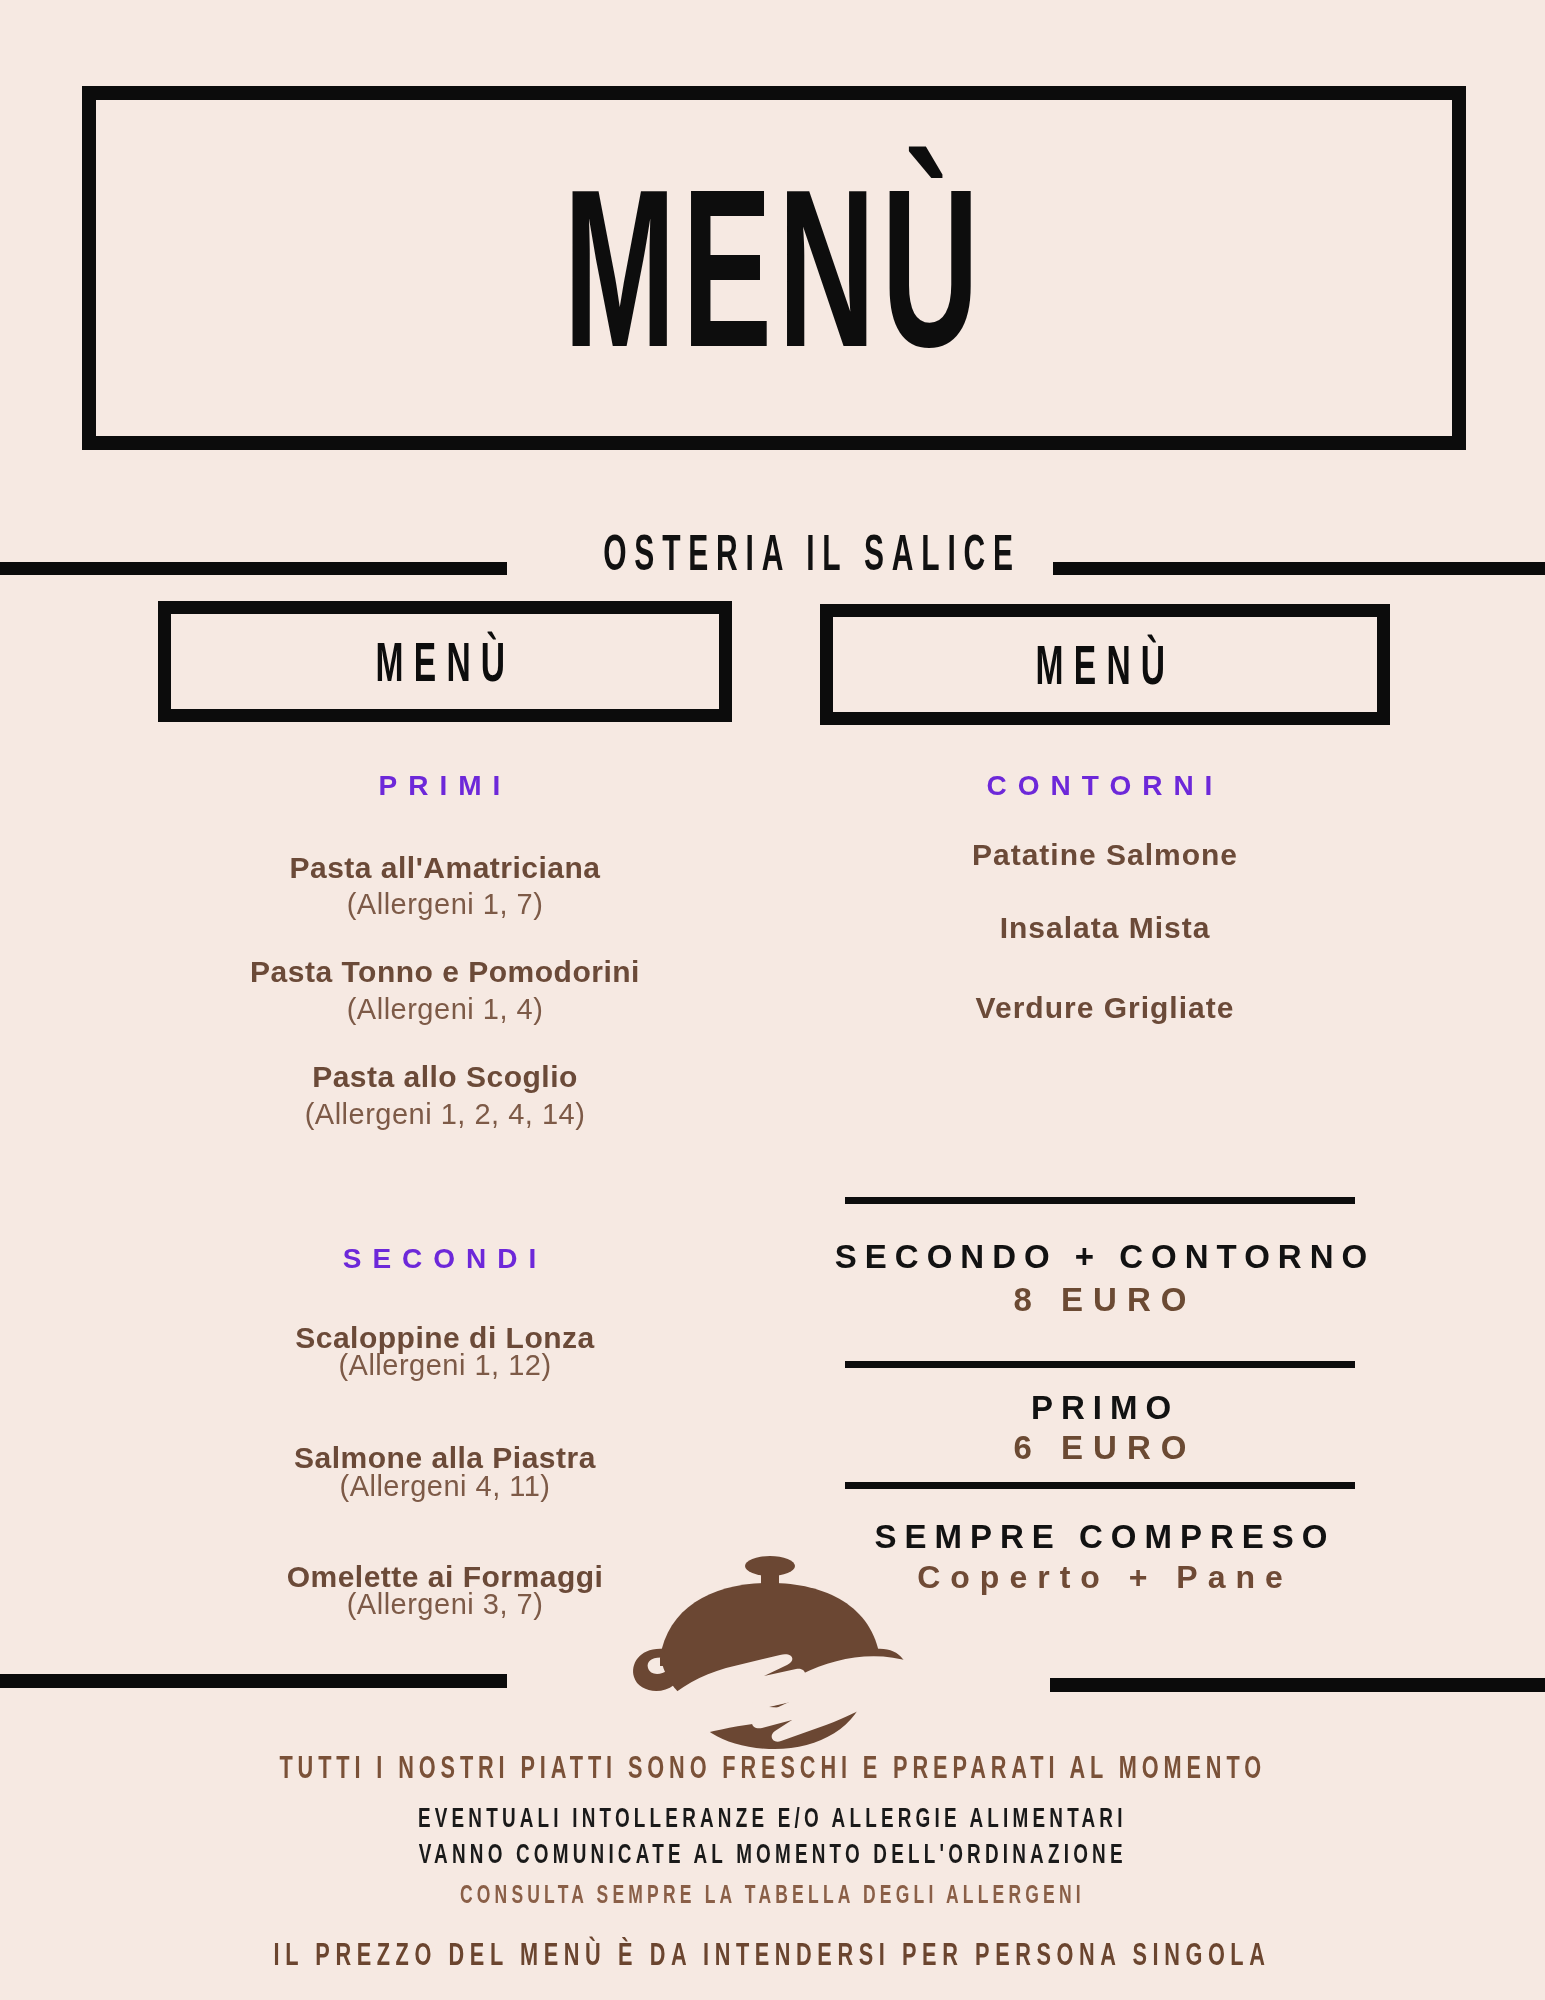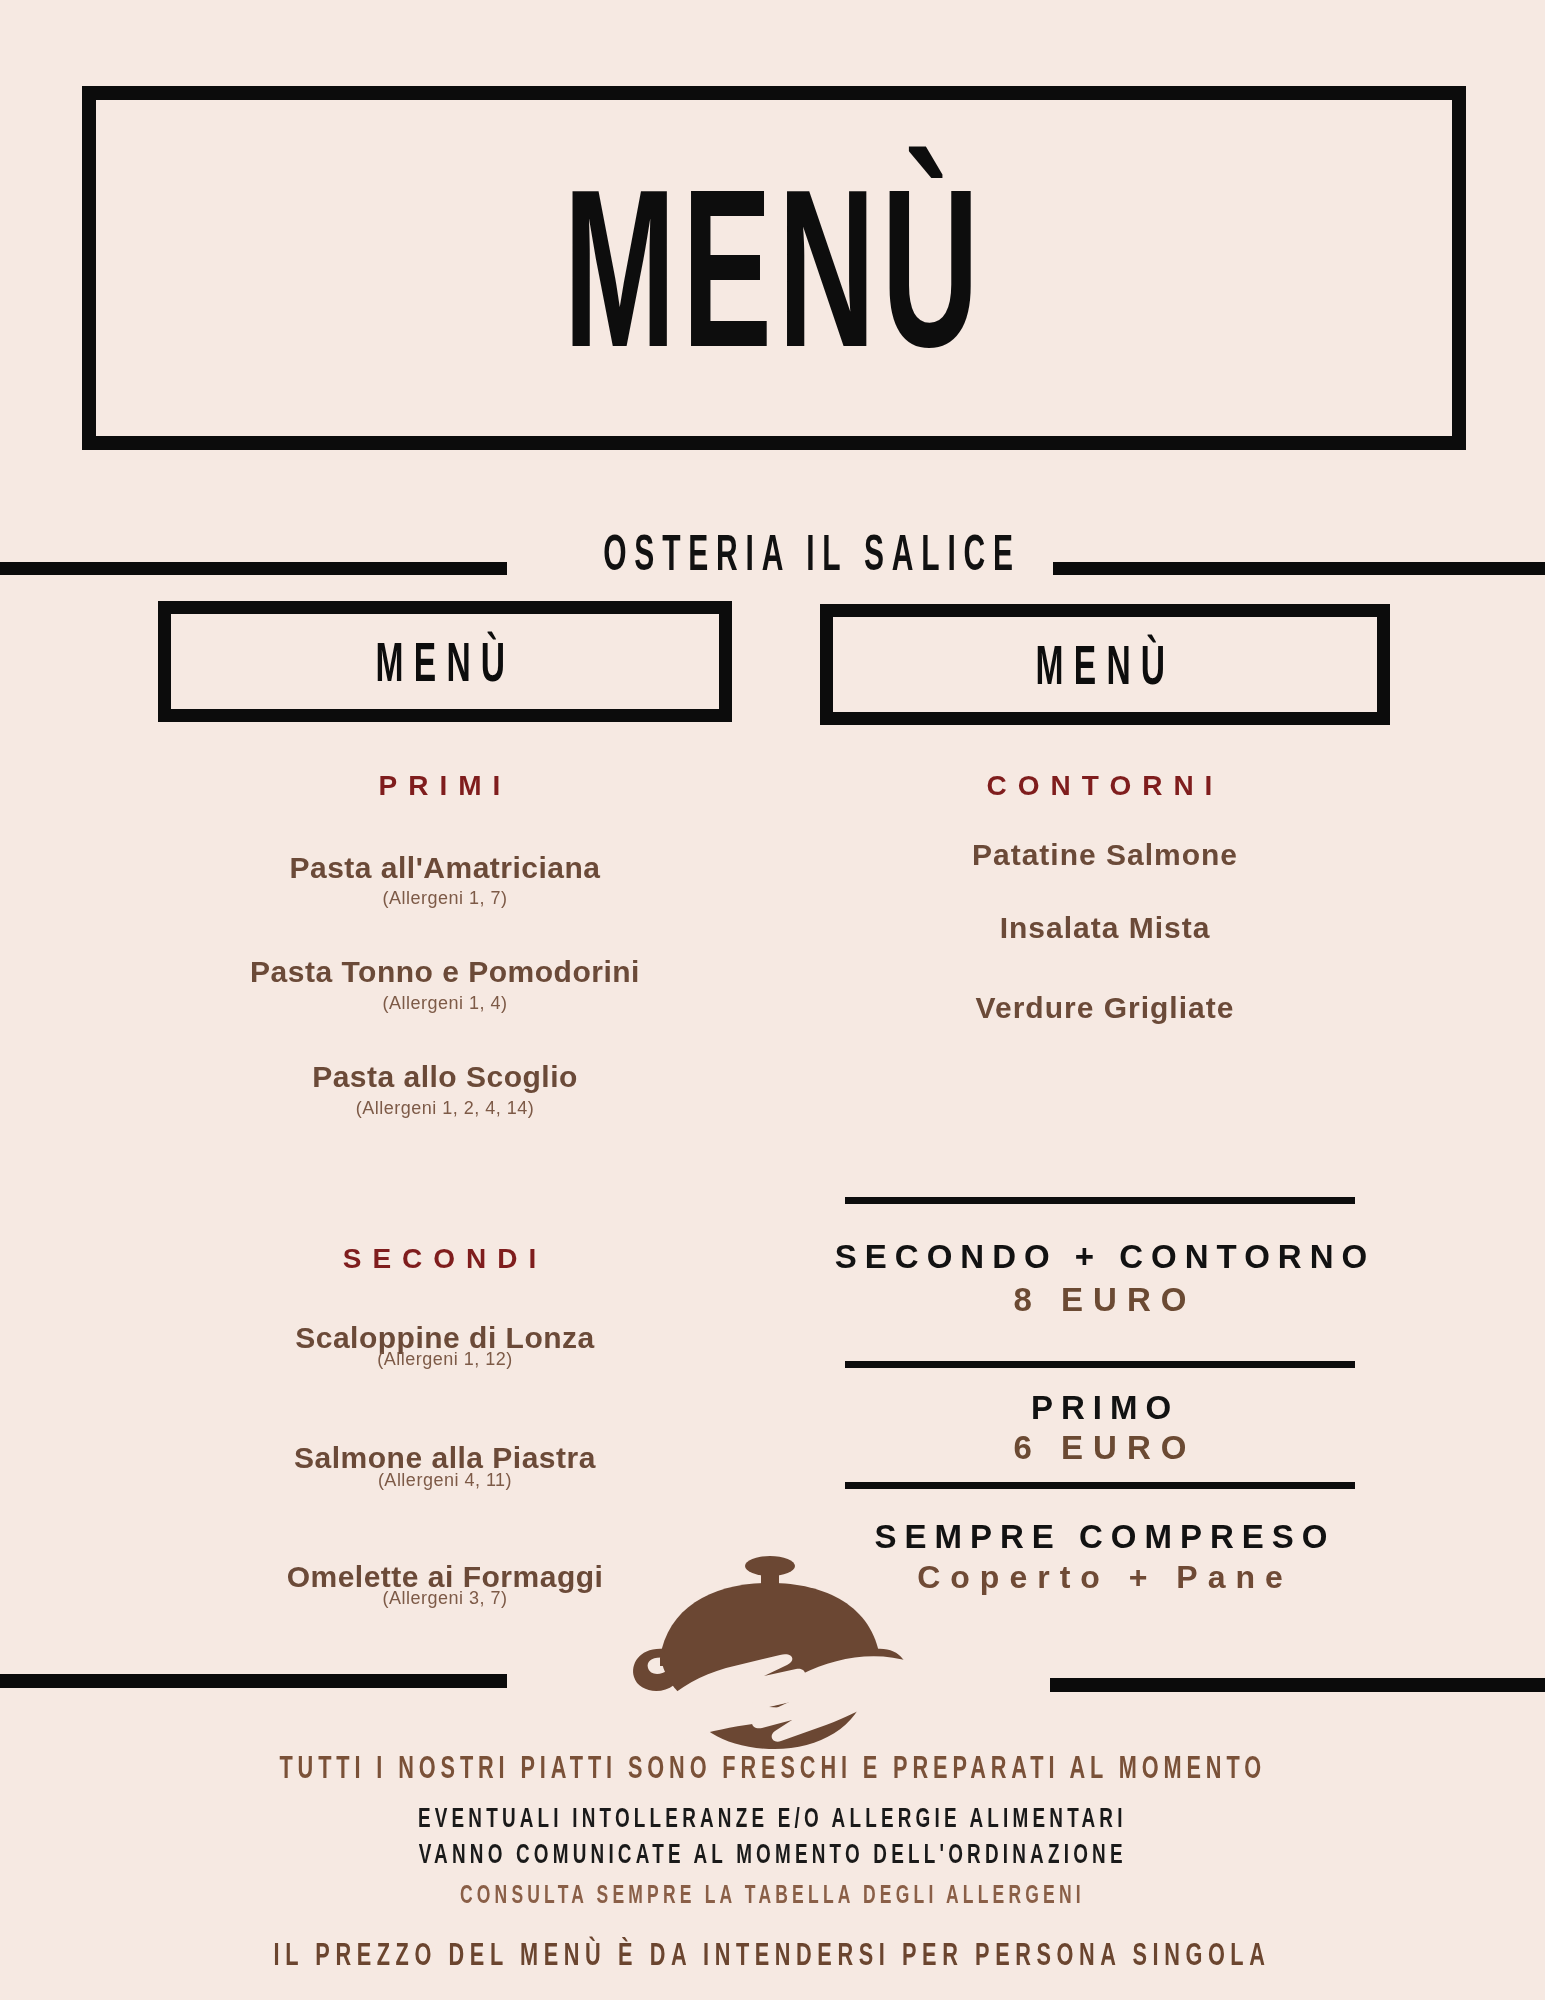--- a/index.html
+++ b/index.html
@@ -40,23 +40,23 @@
     display:flex;align-items:center;justify-content:center;
   }
   .menu-box .t{font-size:56px;letter-spacing:17px;line-height:1;color:#0d0d0d;}
   .menu-box-left{left:158px;top:601px;width:548px;height:95px;}
   .menu-box-right{left:820px;top:604px;width:544px;height:95px;}
 
   
   .col-left{left:158px;width:574px;}
   .col-right{left:820px;width:570px;}
 
-  .section-h{font-size:28px;font-weight:bold;letter-spacing:11px;color:#7f1d1d;}
+  .section-h{font-size:28px;font-weight:bold;letter-spacing:11px;color:#6d28d9;}
   .dish{font-size:30px;font-weight:bold;color:#6b4a38;letter-spacing:0.5px;}
-  .allerg{font-size:18px;font-weight:normal;color:#7d5a47;letter-spacing:0.5px;}
+  .allerg{font-size:29px;font-weight:normal;color:#7d5a47;letter-spacing:0.5px;}
   .side-item{font-size:30px;font-weight:bold;color:#6b4a38;letter-spacing:1px;}
   .price-label{font-size:33px;font-weight:bold;letter-spacing:8px;color:#121212;}
   .price-value{font-size:33px;font-weight:bold;letter-spacing:10px;color:#6b4a33;}
   .included-value{font-size:32px;font-weight:bold;letter-spacing:10px;color:#6f4a35;}
   .divider{left:845px;width:510px;height:7px;background:#0d0d0d;}
 
   
   .foot1{left:0;top:1750px;width:1545px;font-size:31px;letter-spacing:7px;color:#7a5138;}
   .foot2{left:0;top:1803px;width:1545px;font-size:27px;letter-spacing:6px;color:#1a1a1a;}
   .foot3{left:0;top:1839px;width:1545px;font-size:27px;letter-spacing:6px;color:#1a1a1a;}

